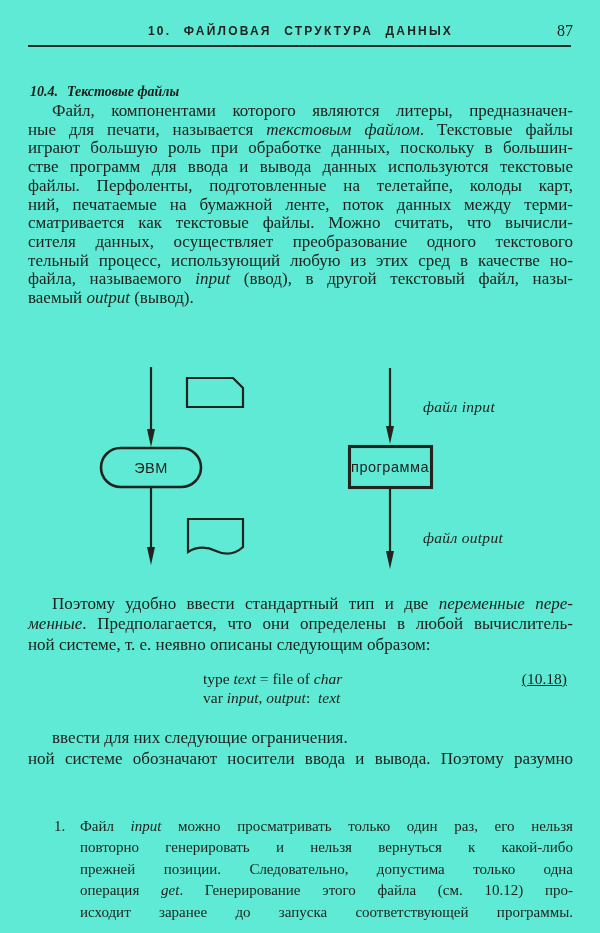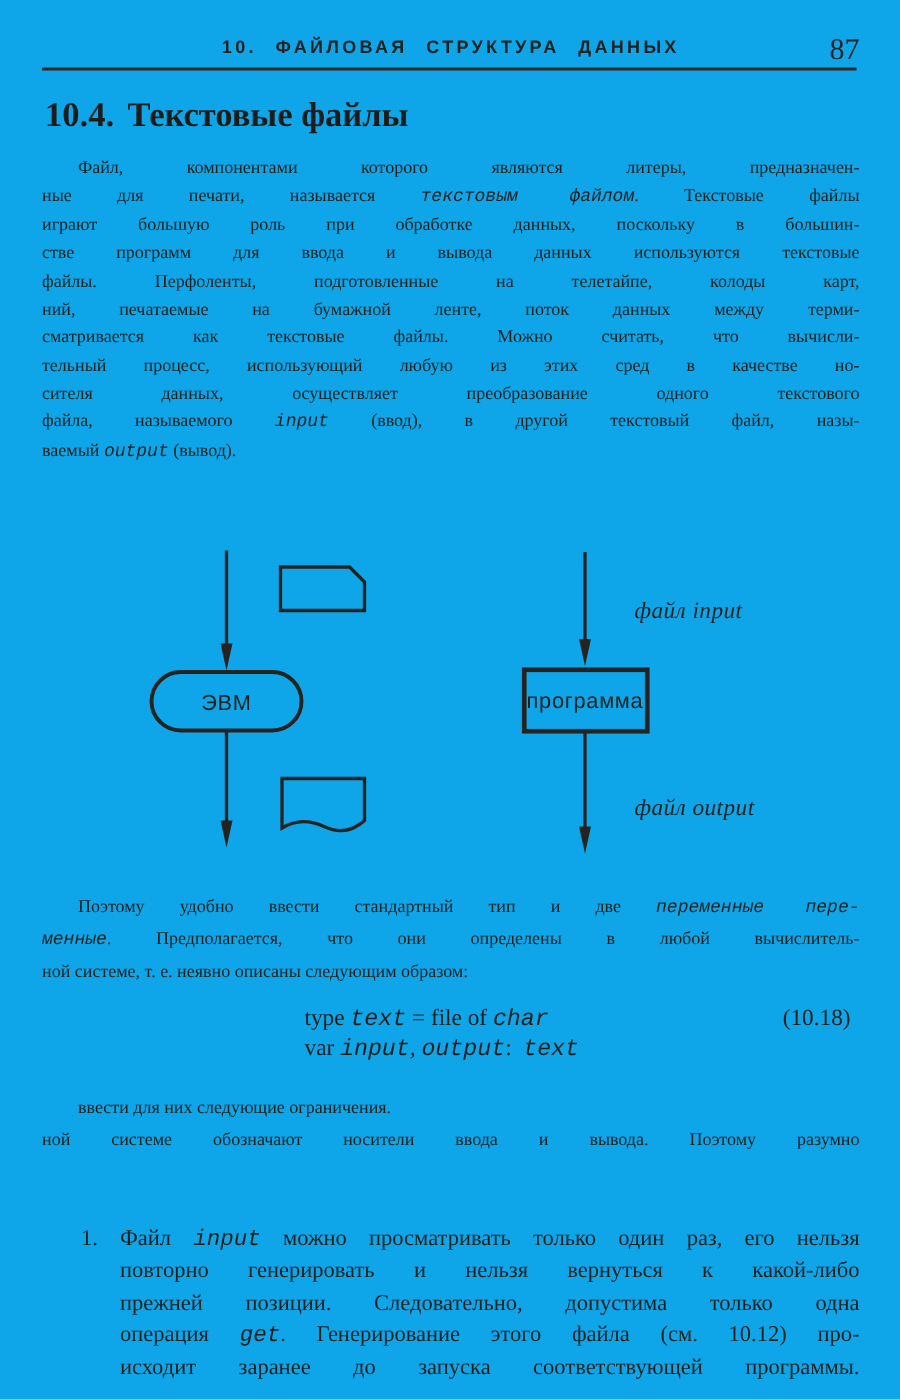--- a/index.html
+++ b/index.html
@@ -1,69 +1,69 @@
 <!DOCTYPE html>
 <html lang="ru"><head>
 <meta charset="utf-8">
 <style>
   html,body{margin:0;padding:0;background:#e8e6e1;}
   .page{
     position:relative;
     width:600px;height:933px;
-    background:#0ea5e9;
+    background:#5eead4;
     color:#201f1c;
     font-family:"Liberation Serif","DejaVu Serif",serif;
     overflow:hidden;
   }
   
   .runhead{position:absolute;top:24px;left:28px;width:545px;height:22px;}
   .runhead-title{
     display:block;text-align:center;
     font-family:"Liberation Sans","DejaVu Sans",sans-serif;
     font-size:12px;font-weight:700;letter-spacing:2.2px;word-spacing:7px;
     color:#232220;
   }
   .pagenum{
     position:absolute;right:0;top:-2px;
-    font-size:20px;color:#232220;letter-spacing:0;
+    font-size:16px;color:#232220;letter-spacing:0;
   }
   .head-rule{
     position:absolute;top:45px;left:28px;width:543px;height:0;
     border-top:2.2px solid #2b2a26;
   }
   
   .section-heading{
-    position:absolute;top:64px;left:30px;margin:0;
-    font-size:23px;font-weight:700;color:#1d1c19;
+    position:absolute;top:84px;left:30px;margin:0;
+    font-size:14px;font-weight:700;color:#1d1c19;font-style:italic;
   }
   .section-heading .num{margin-right:9px;}
   
   .textblock{
     position:absolute;left:28px;width:545px;
-    font-size:12px;color:#22211e;
+    font-size:17px;color:#22211e;
   }
   .tline{
     text-align:justify;text-align-last:justify;
     white-space:normal;
   }
   .tline.end{text-align-last:left;}
-  .it{font-style:italic;font-family:Liberation Mono, monospace;}
+  .it{font-style:italic;}
   .bd{font-weight:400;}
   .para .tline:first-child{text-indent:24px;}
   #p1{top:102px;line-height:18.7px;}
   #p2{top:594px;line-height:20.4px;}
   #p3{top:728px;line-height:20.8px;}
   
   .formula{
     position:absolute;top:669px;left:203px;right:33px;
     font-size:15.5px;line-height:19px;color:#1e1d1a;
   }
   .formula .tline{text-align:left;text-align-last:left;}
   .formula .tline span{white-space:pre;}
-  .eqnum{position:absolute;top:0;right:0;font-size:15.5px;}
+  .eqnum{position:absolute;top:0;right:0;font-size:15.5px;text-decoration:underline;}
   
   .rlist{position:absolute;top:816px;left:28px;width:545px;font-size:15px;}
   .list-item{position:relative;padding-left:52px;line-height:21.4px;}
   .list-marker{position:absolute;left:26px;top:0;font-size:15px;}
   
   .diagram{position:absolute;top:355px;left:0;}
   .diagram text{fill:#201f1c;}
   .dg-node-label{
     font-family:"Liberation Sans","DejaVu Sans",sans-serif;
     font-size:14.5px;letter-spacing:0.5px;
@@ -87,22 +87,22 @@
   <h2 class="section-heading"><span class="num">10.4.</span><span>Текстовые файлы</span></h2>
 
   <div id="p1" class="textblock para">
       <div class="tline"><span>Файл, компонентами которого являются литеры, предназначен-</span></div>
       <div class="tline"><span>ные для печати, называется </span><span class="it">текстовым файлом</span><span>. Текстовые файлы</span></div>
       <div class="tline"><span>играют большую роль при обработке данных, поскольку в большин-</span></div>
       <div class="tline"><span>стве программ для ввода и вывода данных используются текстовые</span></div>
       <div class="tline"><span>файлы. Перфоленты, подготовленные на телетайпе, колоды карт,</span></div>
       <div class="tline"><span>ний, печатаемые на бумажной ленте, поток данных между терми-</span></div>
       <div class="tline"><span>сматривается как текстовые файлы. Можно считать, что вычисли-</span></div>
+      <div class="tline"><span>сителя данных, осуществляет преобразование одного текстового</span></div>
       <div class="tline"><span>тельный процесс, использующий любую из этих сред в качестве но-</span></div>
-      <div class="tline"><span>сителя данных, осуществляет преобразование одного текстового</span></div>
       <div class="tline"><span>файла, называемого </span><span class="it">input</span><span> (ввод), в другой текстовый файл, назы-</span></div>
       <div class="tline end"><span>ваемый </span><span class="it">output</span><span> (вывод).</span></div>
     </div>
 
   <svg class="diagram" width="600" height="235" viewBox="0 0 600 235">
     <g fill="none" stroke="#24231f" stroke-width="2.2">
 
       <line x1="151" y1="12" x2="151" y2="78"></line>
       <polygon points="151,92 147,74 155,74" fill="#24231f" stroke="none"></polygon>
       <rect x="101" y="93" width="100" height="39" rx="19.5" stroke-width="2.6"></rect>

